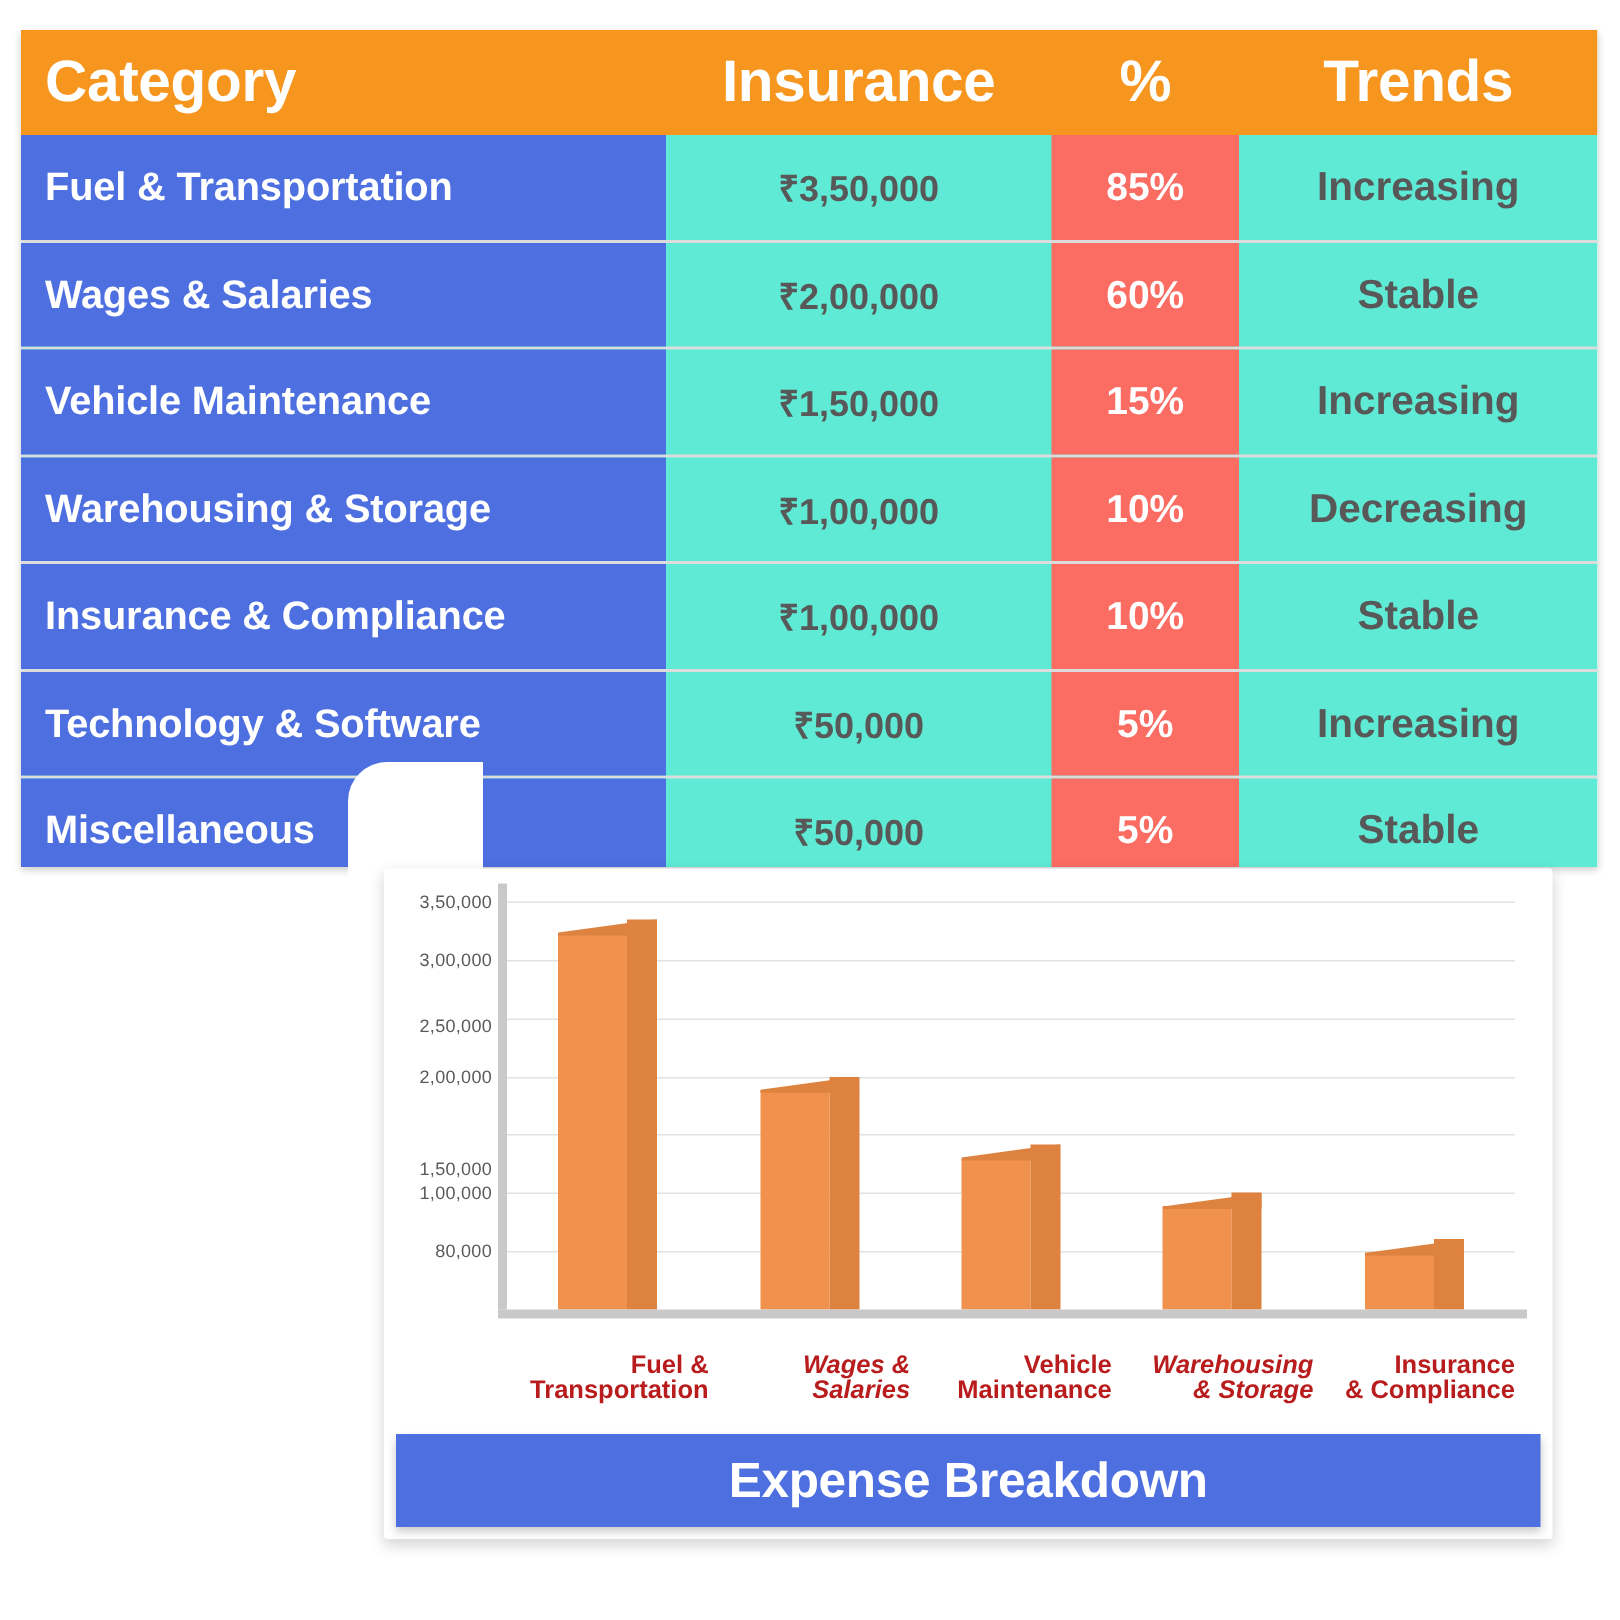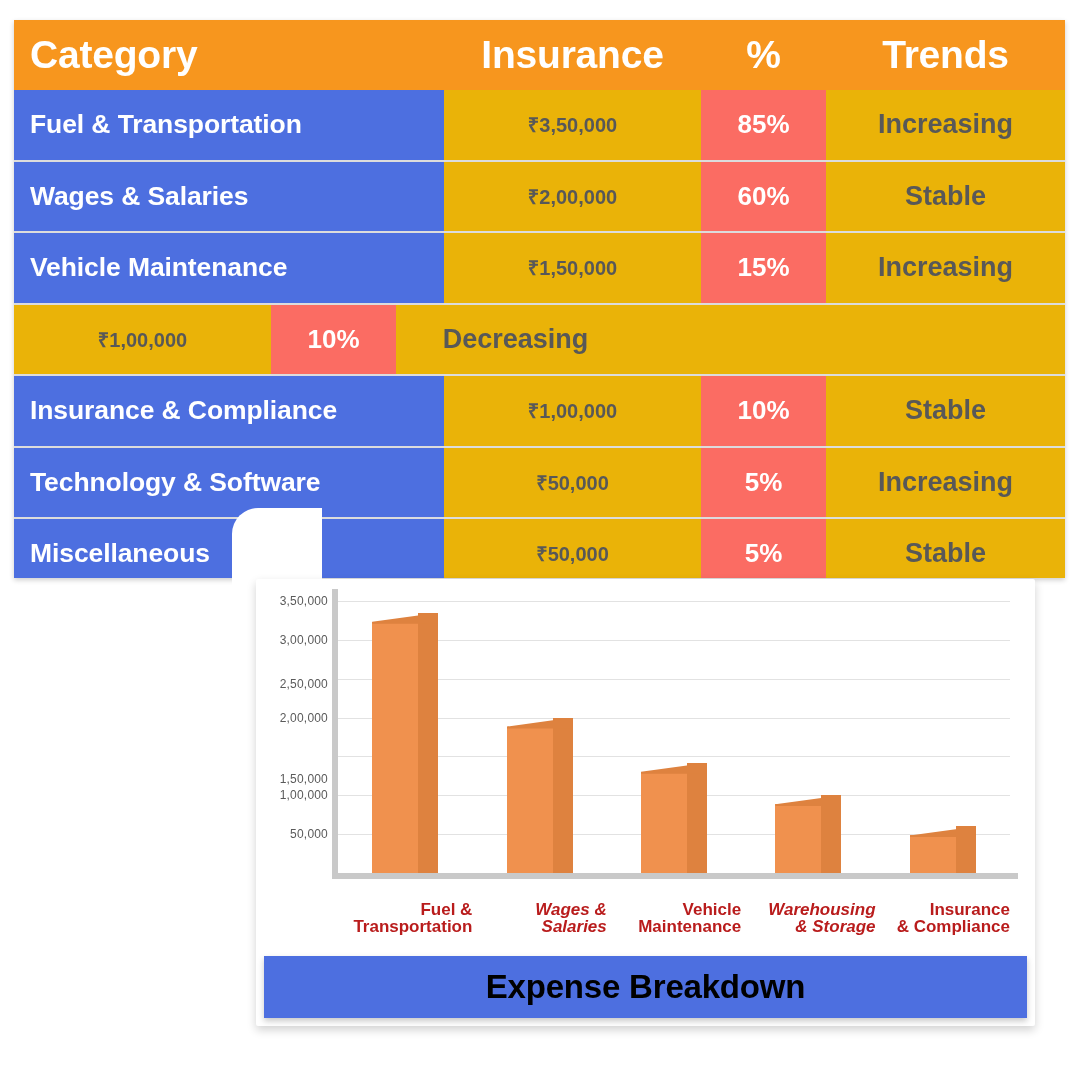--- a/index.html
+++ b/index.html
@@ -59,38 +59,38 @@
   }
   #table-head .c-cat   { justify-content: flex-start; padding-left: 16px; }
   #table-head .c-alloc { justify-content: center; }
   #table-head .c-pct   { justify-content: center; }
   #table-head .c-trend { justify-content: center; }
 
   
   .body-row {
     height: 71.5px;
     border-bottom: 2px solid #dcdcdc;
-    background: #eab308;
+    background: #5eead4;
   }
   .body-row .cell {
     display: flex;
     align-items: center;
   }
   .body-row .c-cat {
     background: #4D6FE0;
     color: #ffffff;
     font-size: 26.5px;
     font-weight: 700;
     padding-left: 16px;
     justify-content: flex-start;
     letter-spacing: -0.1px;
   }
   .body-row .c-alloc {
     color: #585858;
-    font-size: 20px;
+    font-size: 24px;
     font-weight: 700;
     justify-content: center;
     text-align: center;
   }
   .body-row .c-pct {
     background: #FB6C63;
     color: #ffffff;
     font-size: 26px;
     font-weight: 700;
     justify-content: center;
@@ -247,21 +247,21 @@
     bottom: 8px;
     width: 763px;
     height: 62px;
     background: #4D6FE0;
     display: flex;
     align-items: center;
     justify-content: center;
     box-shadow: 0 3px 6px rgba(0,0,0,0.22);
   }
   #chart-title-bar span {
-    color: #000000;
+    color: #ffffff;
     font-size: 33px;
     font-weight: 700;
     letter-spacing: -0.2px;
   }
 </style>
 </head>
 <body>
 
 <div id="stage">
 
@@ -287,20 +287,21 @@
           <div class="cell c-pct">60%</div>
           <div class="cell c-trend">Stable</div>
         </div>
         <div class="trow body-row">
           <div class="cell c-cat">Vehicle Maintenance</div>
           <div class="cell c-alloc">₹1,50,000</div>
           <div class="cell c-pct">15%</div>
           <div class="cell c-trend">Increasing</div>
         </div>
         <div class="trow body-row">
+          <div class="cell c-cat">Warehousing &amp; Storage</div>
           <div class="cell c-alloc">₹1,00,000</div>
           <div class="cell c-pct">10%</div>
           <div class="cell c-trend">Decreasing</div>
         </div>
         <div class="trow body-row">
           <div class="cell c-cat">Insurance &amp; Compliance</div>
           <div class="cell c-alloc">₹1,00,000</div>
           <div class="cell c-pct">10%</div>
           <div class="cell c-trend">Stable</div>
         </div>
@@ -318,21 +319,21 @@
         </div>
       </div>
   </div>
 
   <div id="table-notch"></div>
 
   <div id="chart-card">
 
     <div id="plot-area">
       <div id="ylabels">
-          <div class="ytick" style="top: 233.143px;">50,000</div>
+          <div class="ytick" style="top: 233.143px;">80,000</div>
           <div class="ytick" style="top: 194.286px;">1,00,000</div>
           <div class="ytick" style="top: 155.429px; margin-top: 23px;">1,50,000</div>
           <div class="ytick" style="top: 116.571px;">2,00,000</div>
           <div class="ytick" style="top: 83px;">2,50,000</div>
           <div class="ytick" style="top: 38.8571px;">3,00,000</div>
           <div class="ytick" style="top: 0px;">3,50,000</div>
         </div>
       <div id="grid">
           <div class="gline" style="top: 233.143px;"></div>
           <div class="gline" style="top: 194.286px;"></div>

